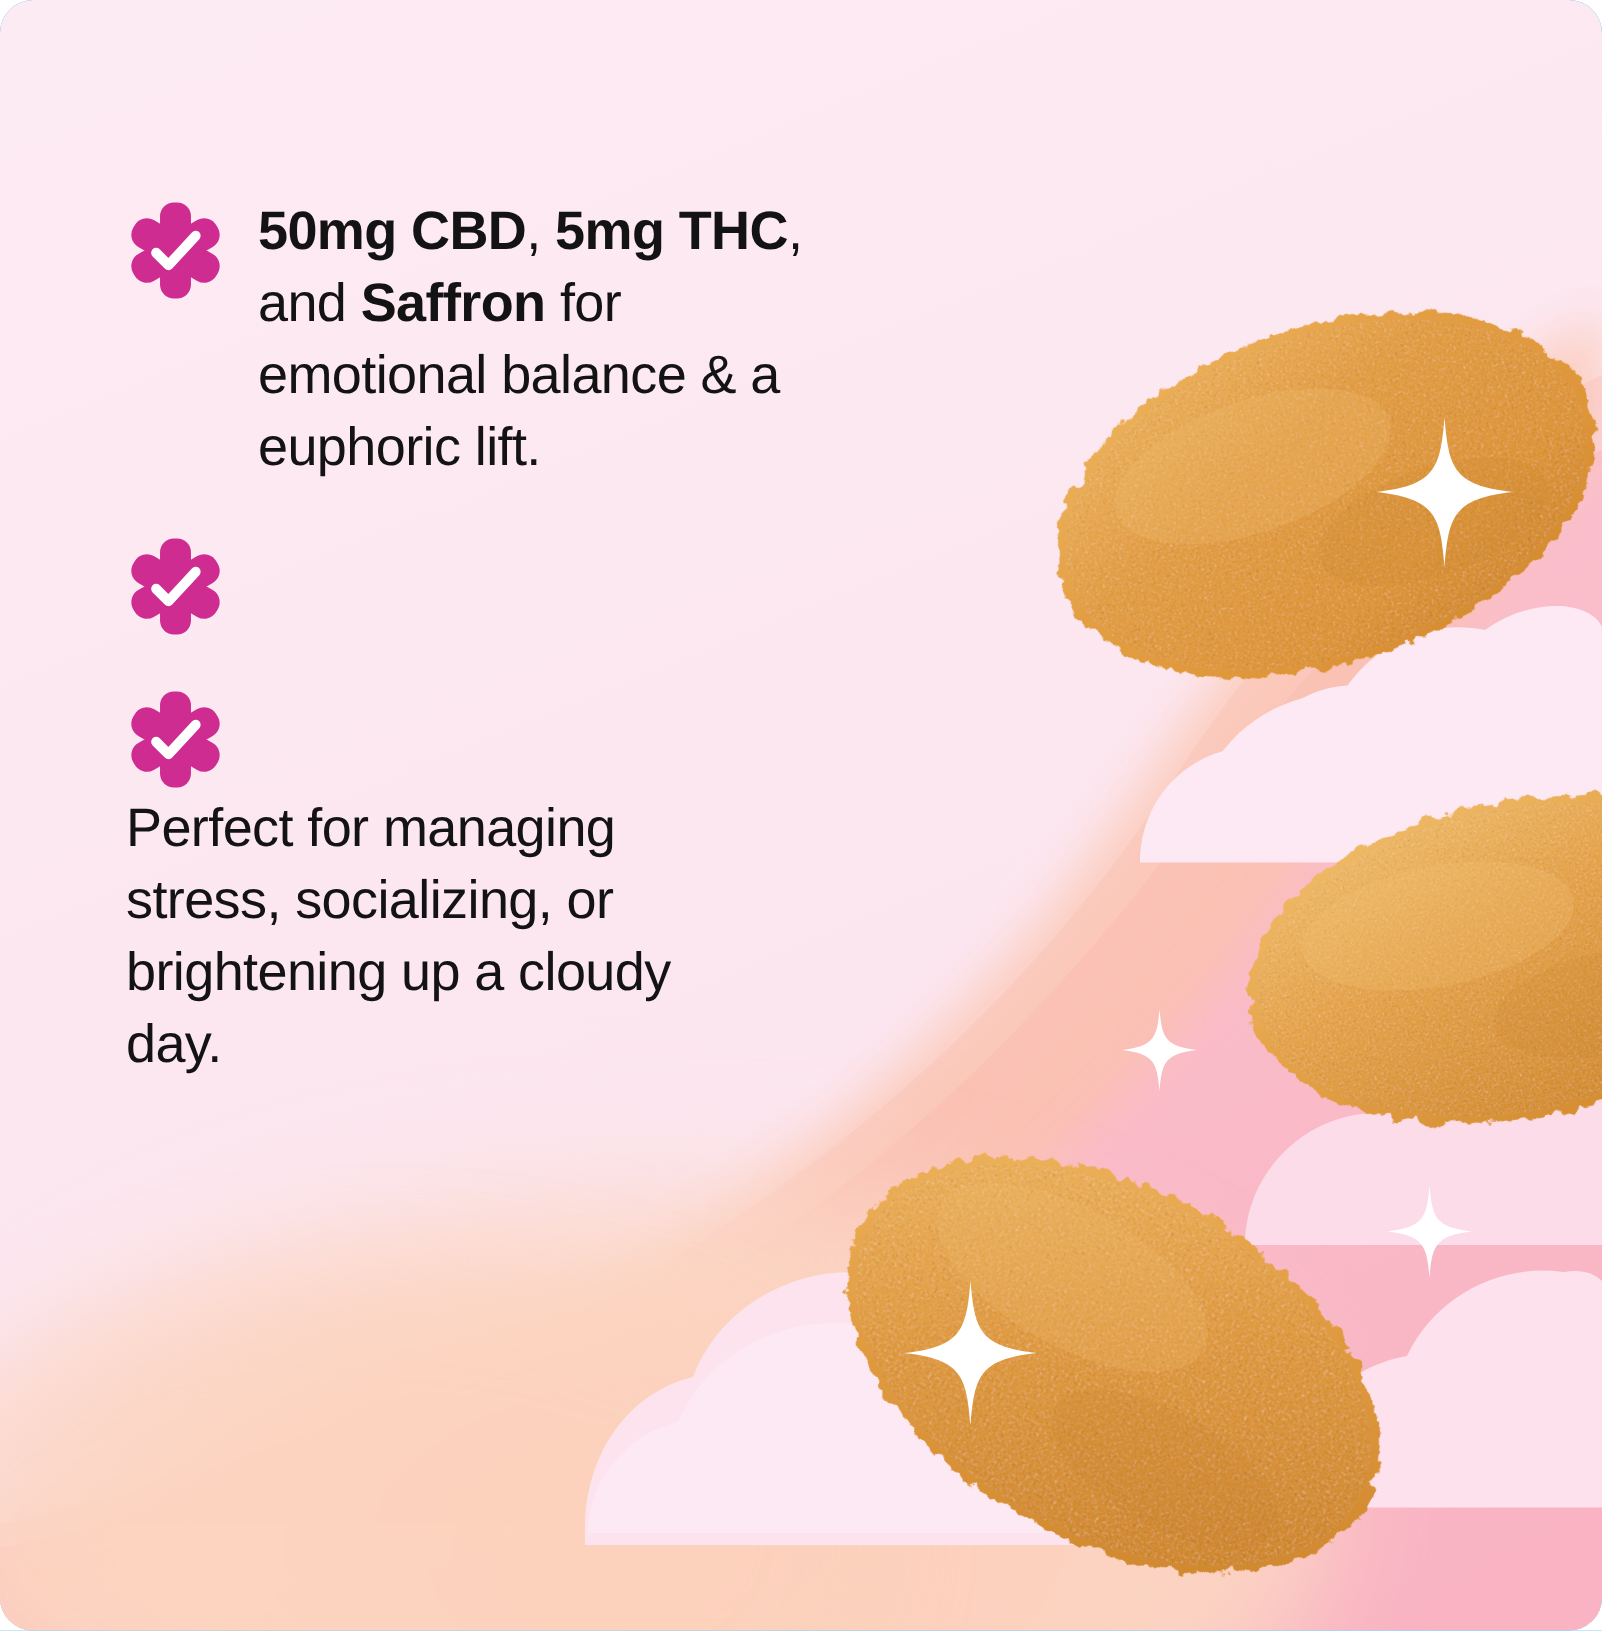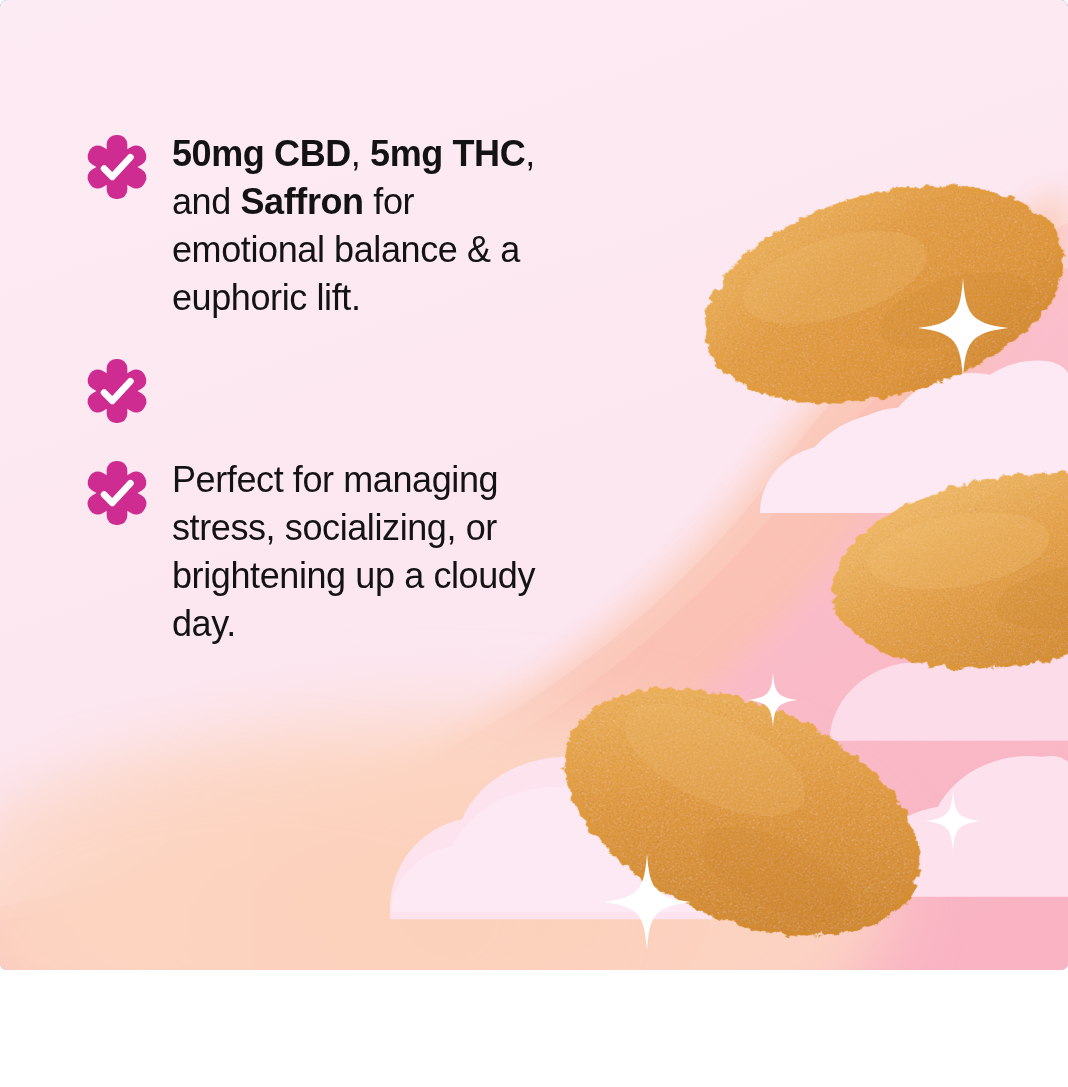--- a/index.html
+++ b/index.html
@@ -10,22 +10,22 @@
   body {
     width: 1068px;
     height: 1087px;
     overflow: hidden;
     font-family: "Liberation Sans", sans-serif;
   }
 
   #card {
     position: relative;
     width: 1068px;
-    height: 970px;
-    border-radius: 7px;
+    height: 1087px;
+    border-radius: 22px;
     overflow: hidden;
     background: #0ea5e9;
   }
 
   
   .art {
     position: absolute;
     inset: 0;
     width: 100%;
     height: 100%;
@@ -38,21 +38,21 @@
     top: 128px;
     width: 520px;
     z-index: 40;
   }
 
   .bullet {
     display: flex;
     align-items: flex-start;
     margin-bottom: 30px;
   }
-  .bullet:last-child { margin-bottom: 0; }
+  .bullet:last-child { margin-bottom: 0; flex-direction: column; }
 
   .bullet-icon {
     flex: 0 0 auto;
     width: 66px;
     height: 66px;
     margin-right: 22px;
     margin-top: 6px;
   }
   .bullet-icon svg { display: block; width: 66px; height: 66px; }
 

